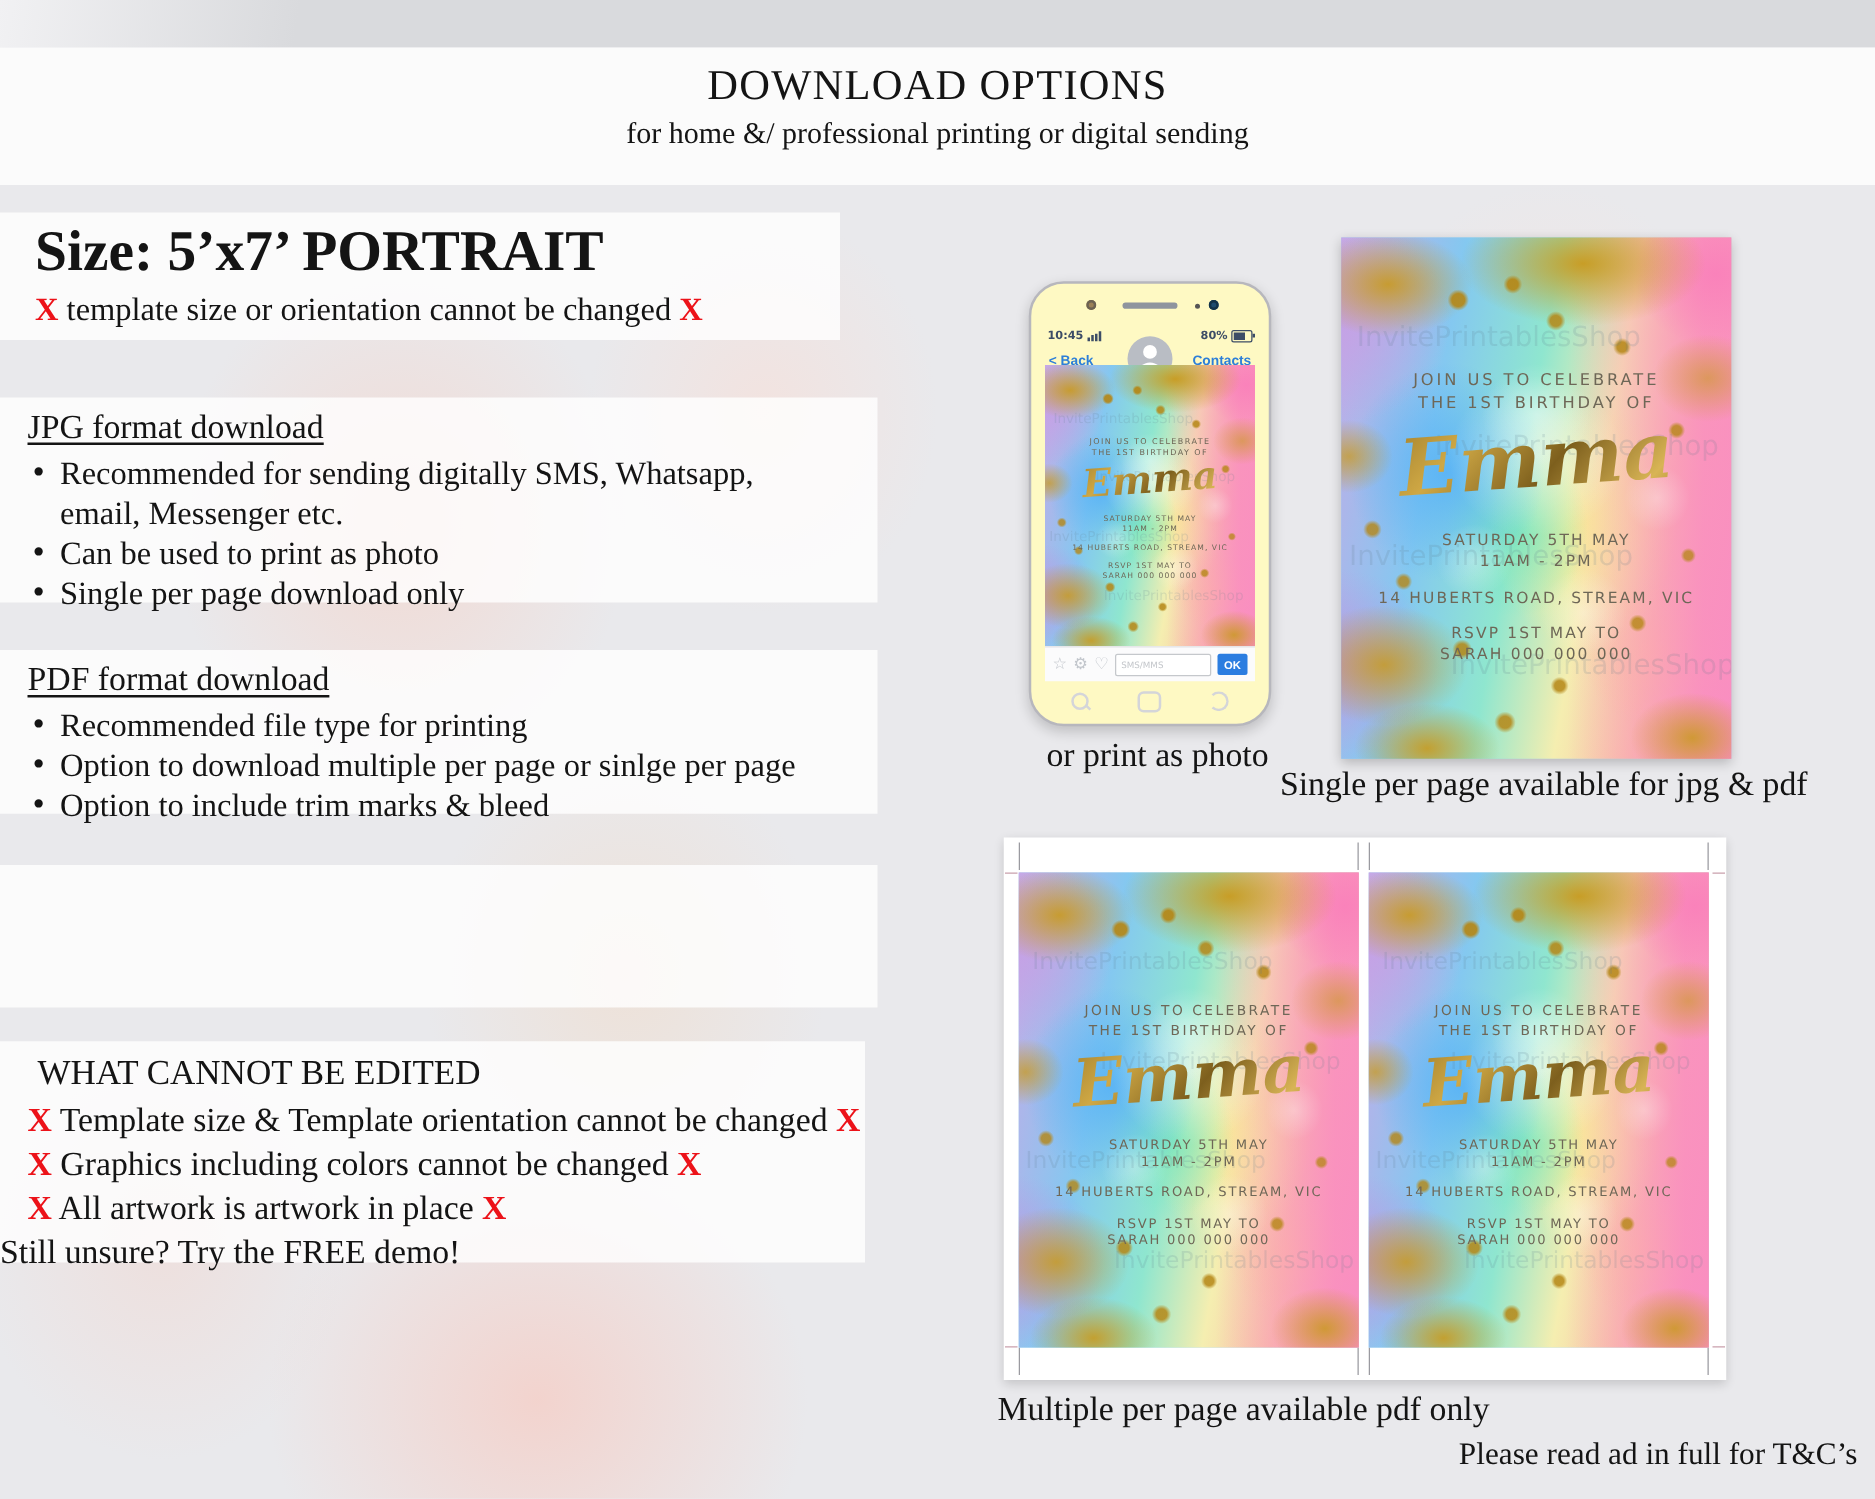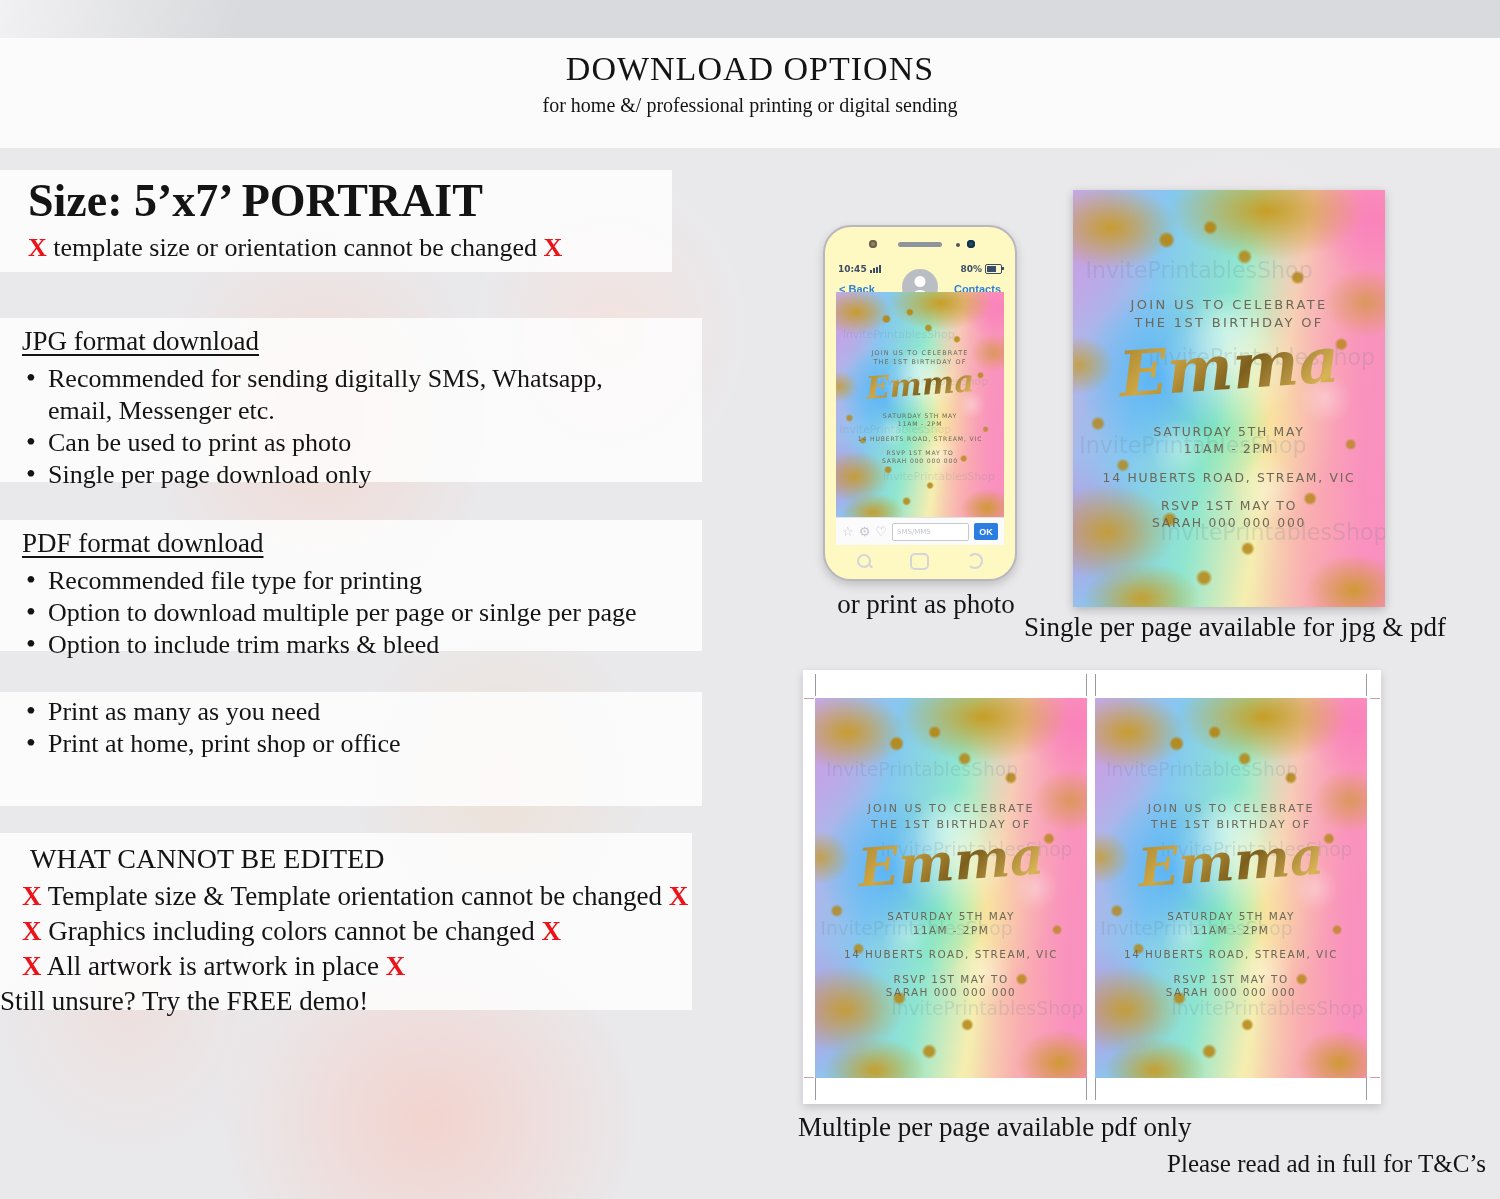--- a/index.html
+++ b/index.html
@@ -22,21 +22,21 @@
   
   .band{position:absolute;left:0;background:rgba(255,255,255,.8);}
   .band-header{top:38px;height:110px;width:100%;text-align:center;}
   .band-size{top:170px;height:102px;width:672px;}
   .band-jpg{top:318px;height:164px;width:702px;}
   .band-pdf{top:520px;height:131px;width:702px;}
   .band-print{top:692px;height:114px;width:702px;}
   .band-edit{top:833px;height:177px;width:692px;}
 
   .h-title{font-size:34px;letter-spacing:1px;margin-top:12px;}
-  .h-sub{font-size:20px;margin-top:6px;}
+  .h-sub{font-size:24px;margin-top:6px;}
   .size-title{font-size:46px;font-weight:700;padding:4px 0 0 28px;}
   .xline{font-size:26px;padding:6px 0 0 28px;}
   .rx{color:#ec1219;font-weight:700;}
   .sec-title{font-size:27px;padding:8px 0 2px 22px;}
   .sec-title .u{text-decoration:underline;text-underline-offset:4px;}
   ul.blist{list-style:none;margin:4px 0 0 0;padding:0 30px 0 22px;}
   ul.blist li{position:relative;font-size:26px;line-height:32px;padding-left:26px;}
   ul.blist li::before{content:"•";position:absolute;left:4px;top:-1px;font-size:28px;}
   .xrow{font-size:27px;line-height:35px;padding-left:22px;}
   .edit-title{font-size:28px;padding:10px 0 4px 30px;}
@@ -213,24 +213,20 @@
   <section class="band band-pdf">
     <div class="sec-title"><span class="u">PDF format download</span></div>
     <ul class="blist">
       <li>Recommended file type for printing</li>
       <li>Option to download multiple per page or sinlge per page</li>
       <li>Option to include trim marks &amp; bleed</li>
     </ul>
   </section>
 
   <section class="band band-print">
-    <ul class="blist">
-      <li>Print as many as you need</li>
-      <li>Print at home, print shop or office</li>
-    </ul>
   </section>
 
   <section class="band band-edit">
     <div class="edit-title">WHAT CANNOT BE EDITED</div>
     <div class="xrow">
       <span class="rx">X</span>
       <span>Template size &amp; Template orientation cannot be changed</span>
       <span class="rx">X</span>
     </div>
     <div class="xrow">

